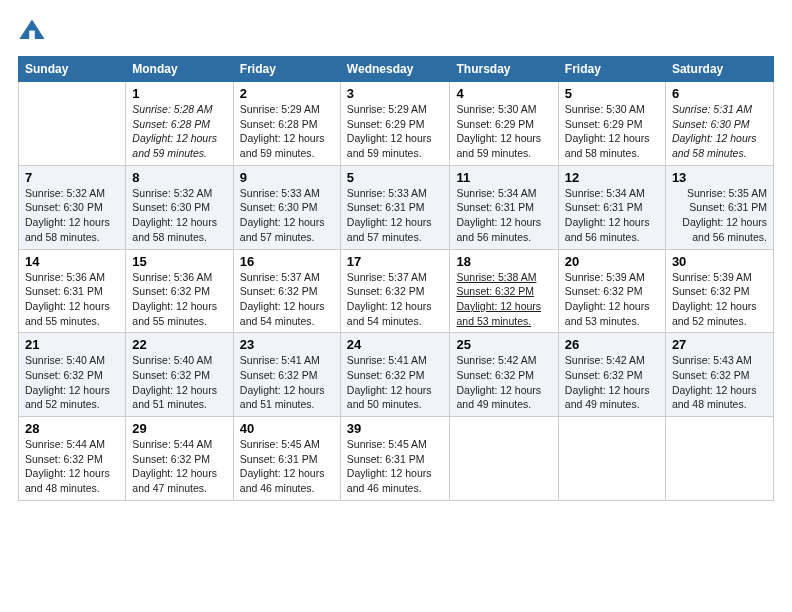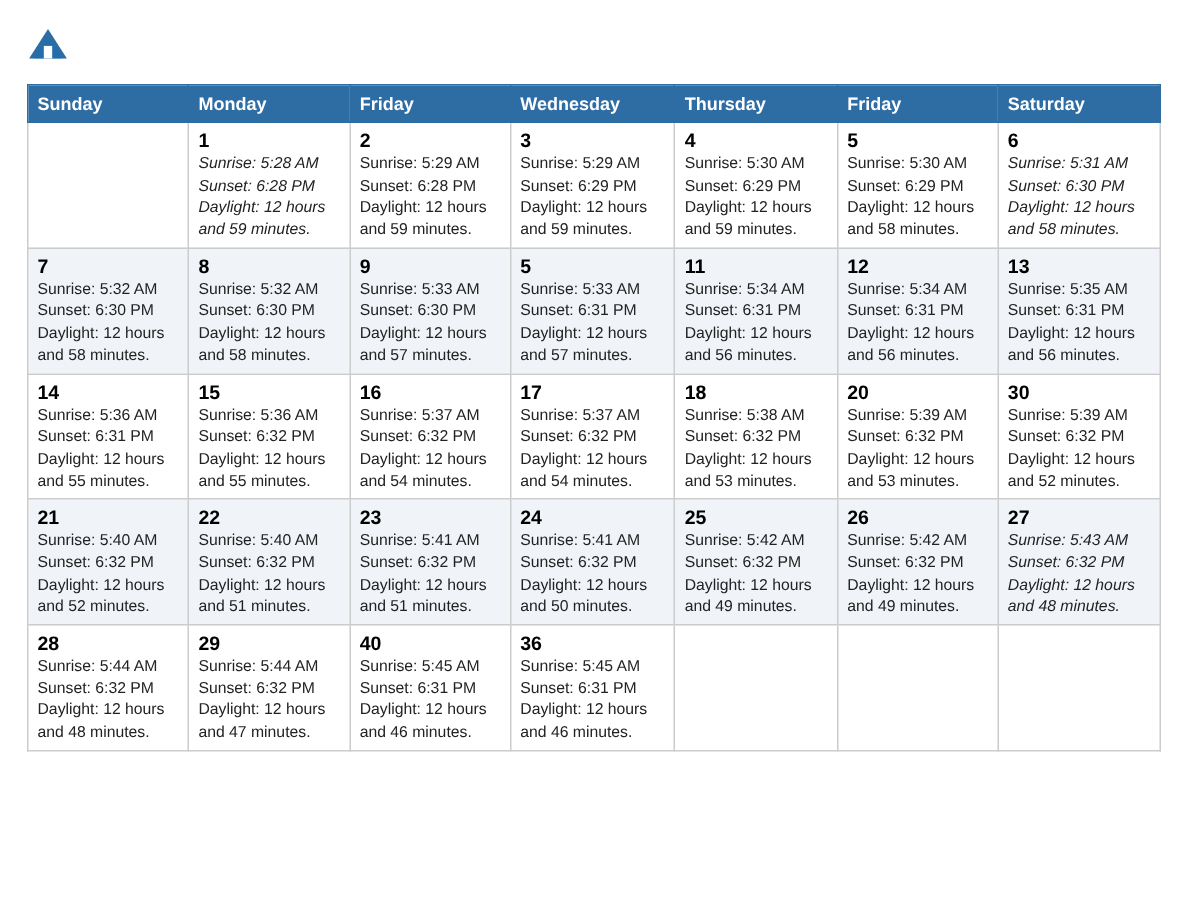--- a/index.html
+++ b/index.html
@@ -216,21 +216,21 @@
           </td>
           <td>
             <span class="day-num">12</span>
             <div class="day-info" style="white-space: pre-line;">Sunrise: 5:34 AM
 Sunset: 6:31 PM
 Daylight: 12 hours
 and 56 minutes.</div>
           </td>
           <td>
             <span class="day-num">13</span>
-            <div class="day-info" style="white-space: pre-line;">Sunrise: 5:35 AM
+            <div class="day-info" style="white-space: pre-line; text-align: right;">Sunrise: 5:35 AM
 Sunset: 6:31 PM
 Daylight: 12 hours
 and 56 minutes.</div>
           </td>
         </tr>
         <tr>
           <td>
             <span class="day-num">14</span>
             <div class="day-info" style="white-space: pre-line;">Sunrise: 5:36 AM
 Sunset: 6:31 PM
@@ -253,21 +253,21 @@
           </td>
           <td>
             <span class="day-num">17</span>
             <div class="day-info" style="white-space: pre-line;">Sunrise: 5:37 AM
 Sunset: 6:32 PM
 Daylight: 12 hours
 and 54 minutes.</div>
           </td>
           <td>
             <span class="day-num">18</span>
-            <div class="day-info" style="white-space: pre-line;">Sunrise: 5:38 AM
+            <div class="day-info" style="white-space: pre-line; text-decoration: underline;">Sunrise: 5:38 AM
 Sunset: 6:32 PM
 Daylight: 12 hours
 and 53 minutes.</div>
           </td>
           <td>
             <span class="day-num">20</span>
             <div class="day-info" style="white-space: pre-line;">Sunrise: 5:39 AM
 Sunset: 6:32 PM
 Daylight: 12 hours
 and 53 minutes.</div>
@@ -318,21 +318,21 @@
           </td>
           <td>
             <span class="day-num">26</span>
             <div class="day-info" style="white-space: pre-line;">Sunrise: 5:42 AM
 Sunset: 6:32 PM
 Daylight: 12 hours
 and 49 minutes.</div>
           </td>
           <td>
             <span class="day-num">27</span>
-            <div class="day-info" style="white-space: pre-line; font-style: italic;">Sunrise: 5:43 AM
+            <div class="day-info" style="white-space: pre-line;">Sunrise: 5:43 AM
 Sunset: 6:32 PM
 Daylight: 12 hours
 and 48 minutes.</div>
           </td>
         </tr>
         <tr>
           <td>
             <span class="day-num">28</span>
             <div class="day-info" style="white-space: pre-line;">Sunrise: 5:44 AM
 Sunset: 6:32 PM
@@ -347,21 +347,21 @@
 and 47 minutes.</div>
           </td>
           <td>
             <span class="day-num">40</span>
             <div class="day-info" style="white-space: pre-line;">Sunrise: 5:45 AM
 Sunset: 6:31 PM
 Daylight: 12 hours
 and 46 minutes.</div>
           </td>
           <td>
-            <span class="day-num">36</span>
+            <span class="day-num">39</span>
             <div class="day-info" style="white-space: pre-line;">Sunrise: 5:45 AM
 Sunset: 6:31 PM
 Daylight: 12 hours
 and 46 minutes.</div>
           </td>
           <td class="empty"></td>
           <td class="empty"></td>
           <td class="empty"></td>
         </tr>
       </tbody>

